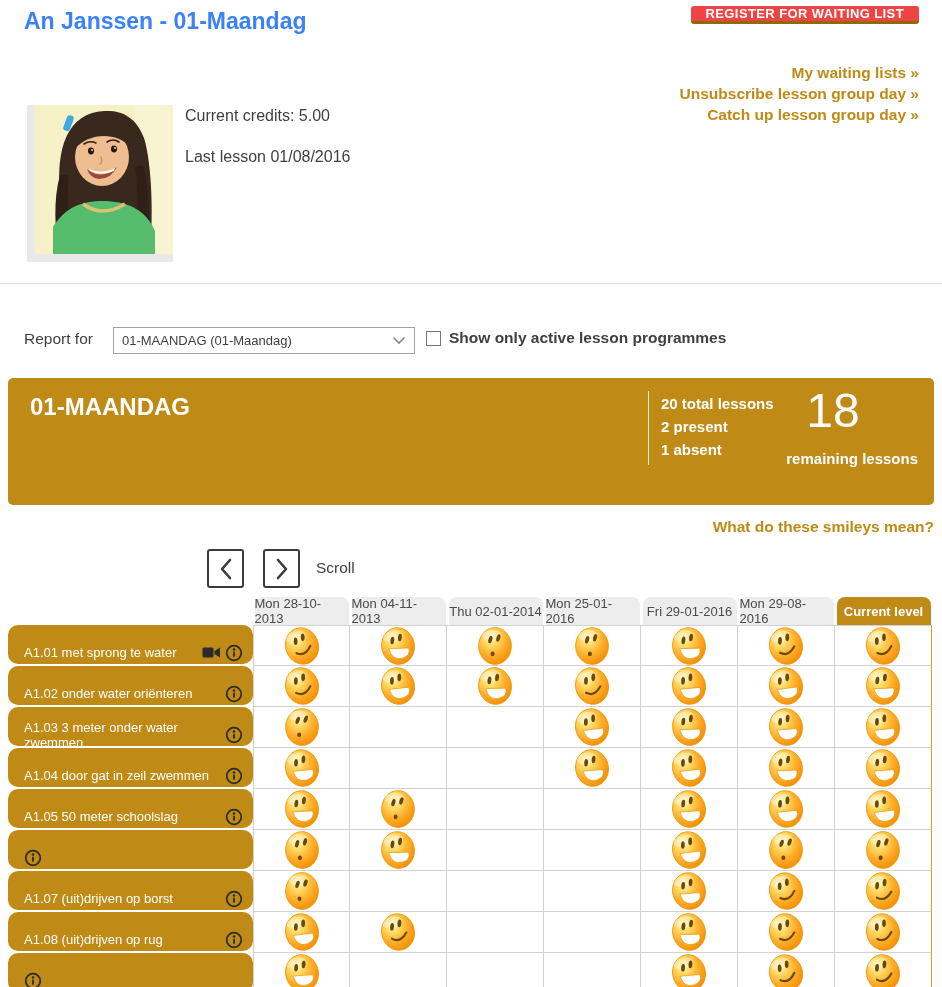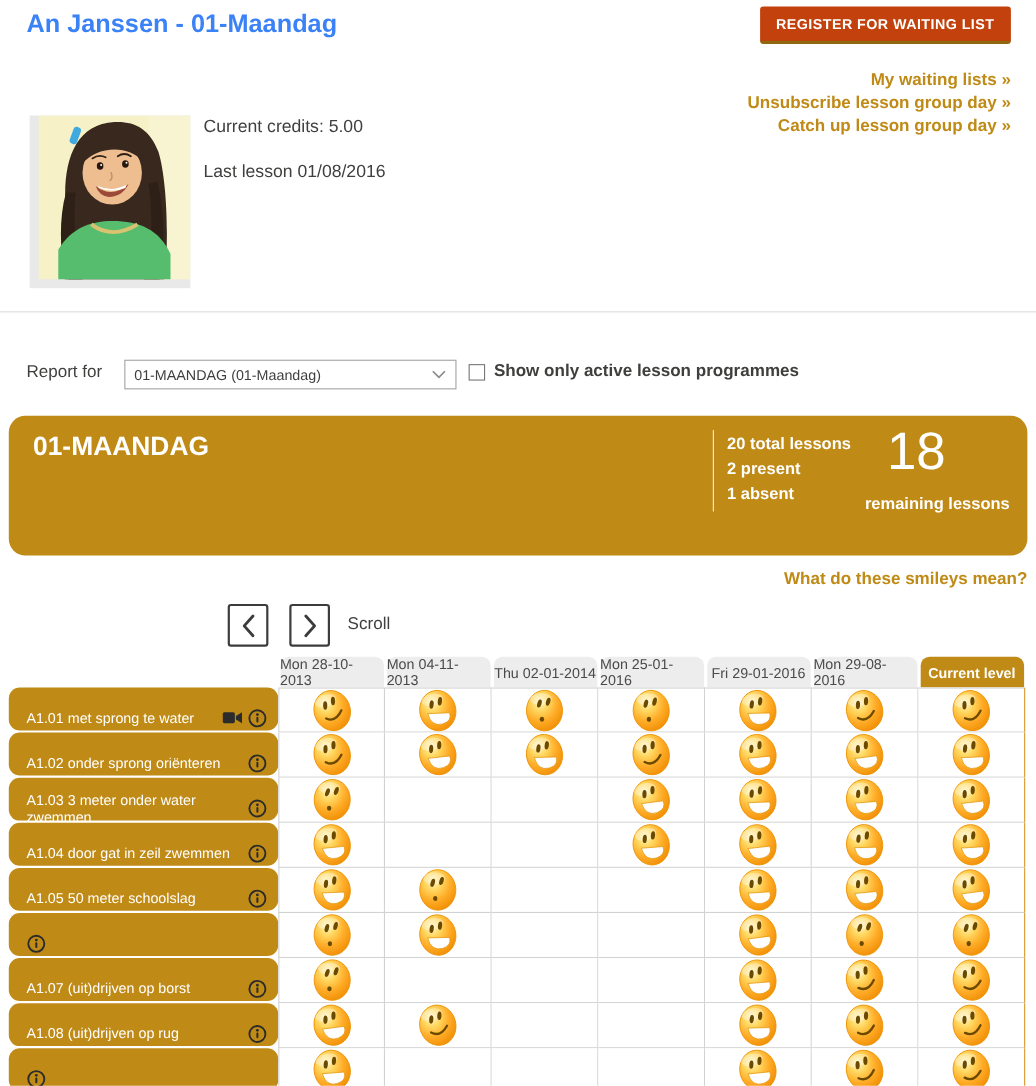--- a/index.html
+++ b/index.html
@@ -3,21 +3,21 @@
 <meta charset="utf-8">
 <style>
   * { box-sizing: border-box; margin: 0; padding: 0; }
   html,body { width: 942px; height: 987px; overflow: hidden; background: #fff;
     font-family: "Liberation Sans", sans-serif; color: #3f3f3e; }
   .abs { position: absolute; }
   #stage { position: relative; width: 942px; height: 987px; }
 
   
   .page-title { left: 24px; top: 8px; font-size: 23px; font-weight: bold; color: #3b82f6; }
-  .register-btn { right: 23px; top: 6px; height: 34px; padding: 0 15px; background: #c2410c;
+  .register-btn { right: 23px; top: 6px; height: 18px; padding: 0 15px; background: #ef4444;
     color: #fff; font-weight: bold; font-size: 13px; letter-spacing: .4px; border: none;
     border-bottom: 3px solid #8f680f; border-radius: 3px; cursor: pointer;
     font-family: "Liberation Sans", sans-serif; }
   .quick-links { right: 23px; top: 62px; text-align: right; }
   .quick-links a { display: block; color: #bf8a16; font-size: 15.5px; font-weight: bold;
     text-decoration: none; line-height: 21px; }
 
   
   .photo-frame { left: 27px; top: 105px; width: 146px; height: 157px; background: #e9e9e9; }
   .photo-frame svg { position: absolute; right: 0; top: 0; }
@@ -30,21 +30,21 @@
   .report-select { left: 113px; top: 327px; width: 302px; height: 27px; background: #fff;
     border: 1px solid #a3a3a3; font-size: 13px; display: flex; align-items: center;
     padding: 0 8px; cursor: pointer; }
   .report-select .sel-text { flex: 1; color: #3f3f3e; }
   .checkbox { left: 426px; top: 331px; width: 15px; height: 15px; background: #fff;
     border: 1px solid #767676; cursor: pointer; }
   .checkbox-label { left: 449px; top: 329px; font-size: 15.5px; font-weight: bold; }
 
   
   .banner { left: 8px; top: 378px; width: 926px; height: 127px; background: #bf8a16;
-    border-radius: 15px; color: #fff; }
+    border-radius: 5px; color: #fff; }
   .banner-title { left: 22px; top: 15px; font-size: 24px; font-weight: bold; position: absolute; }
   .banner-divider { position: absolute; left: 640px; top: 13px; width: 1px; height: 74px;
     background: rgba(255,255,255,.85); }
   .banner-stats { position: absolute; left: 653px; top: 14px; font-size: 15px; font-weight: bold;
     line-height: 23px; }
   .banner-big { position: absolute; right: 36px; top: 5px; width: 130px; text-align: center;
     font-size: 48px; }
   .banner-remaining { position: absolute; right: 16px; top: 72px; font-size: 15px; font-weight: bold; }
 
   .smileys-link { right: 8px; top: 518px; font-size: 15.5px; font-weight: bold; color: #bf8a16;
@@ -277,21 +277,21 @@
           <svg class="smiley" viewBox="0 0 36 40">
             <ellipse cx="18" cy="20" rx="16.4" ry="18.4" fill="url(#gFace)" stroke="#ec9405" stroke-width="0.8"></ellipse>
             <ellipse cx="15" cy="9.5" rx="10" ry="5.5" fill="#ffffff" opacity="0.35"></ellipse>
             <ellipse cx="13.5" cy="13.5" rx="1.9" ry="3.8" fill="#6b4a00" transform="rotate(18 13.5 13.5)"></ellipse>
             <ellipse cx="21.5" cy="12" rx="1.9" ry="3.8" fill="#6b4a00" transform="rotate(18 21.5 12)"></ellipse>
             <path d="M10.5,25 Q17.5,31.5 26,22.5" fill="none" stroke="#6b4a00" stroke-width="2.1" stroke-linecap="round"></path>
           </svg>
         </div>
       </div>
       <div class="row-label">
-        <span class="txt">A1.02 onder sprong oriënteren</span>
+        <span class="txt">A1.02 onder water oriënteren</span>
         <span class="icons">
           <svg width="18" height="18" viewBox="0 0 18 18">
             <circle cx="9" cy="9" r="7.3" fill="none" stroke="#2b2b2b" stroke-width="1.7"></circle>
             <circle cx="9" cy="5.6" r="1.25" fill="#2b2b2b"></circle>
             <rect x="8.1" y="7.6" width="1.8" height="5.2" rx="0.9" fill="#2b2b2b"></rect>
           </svg>
         </span>
       </div>
       <div class="cell first-col">
         <div style="transform: rotate(-16deg);">

